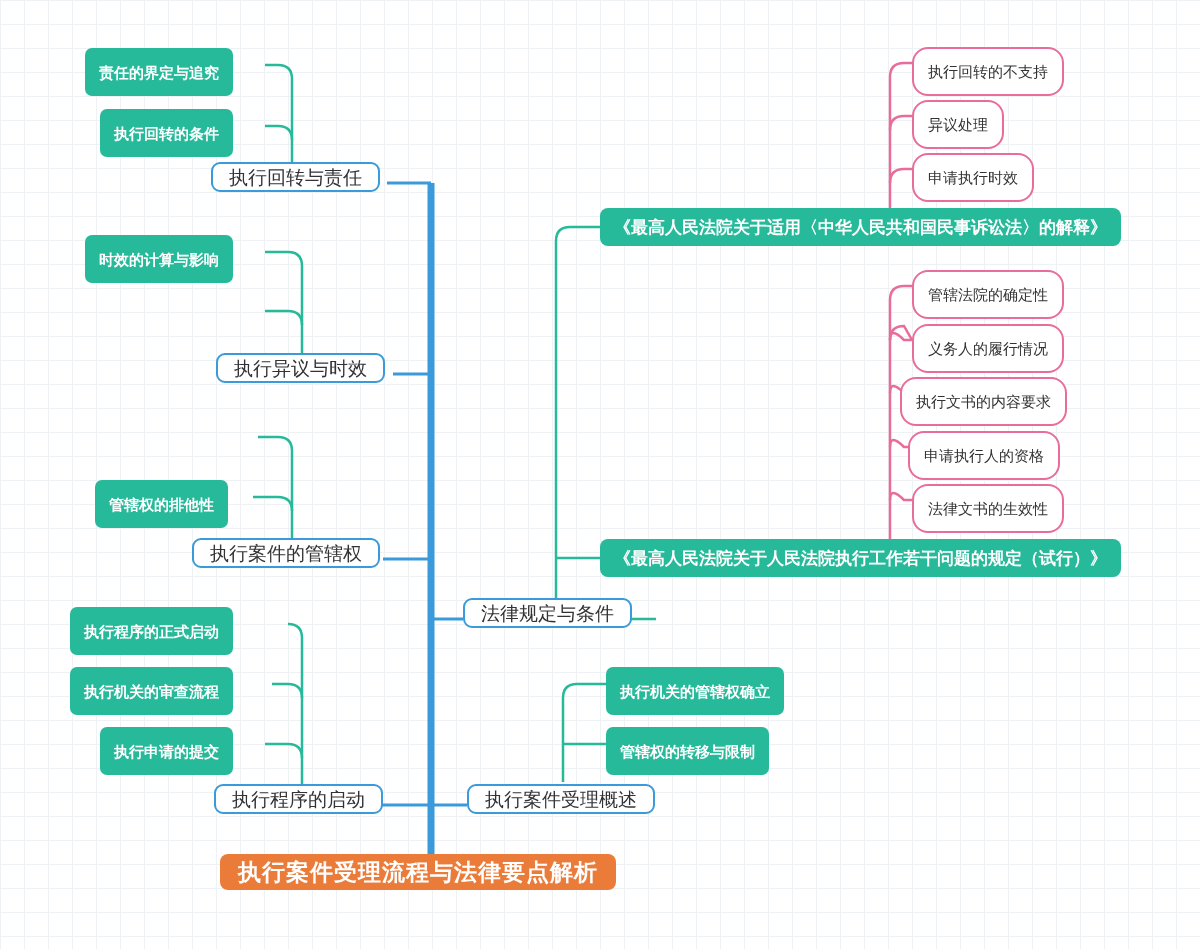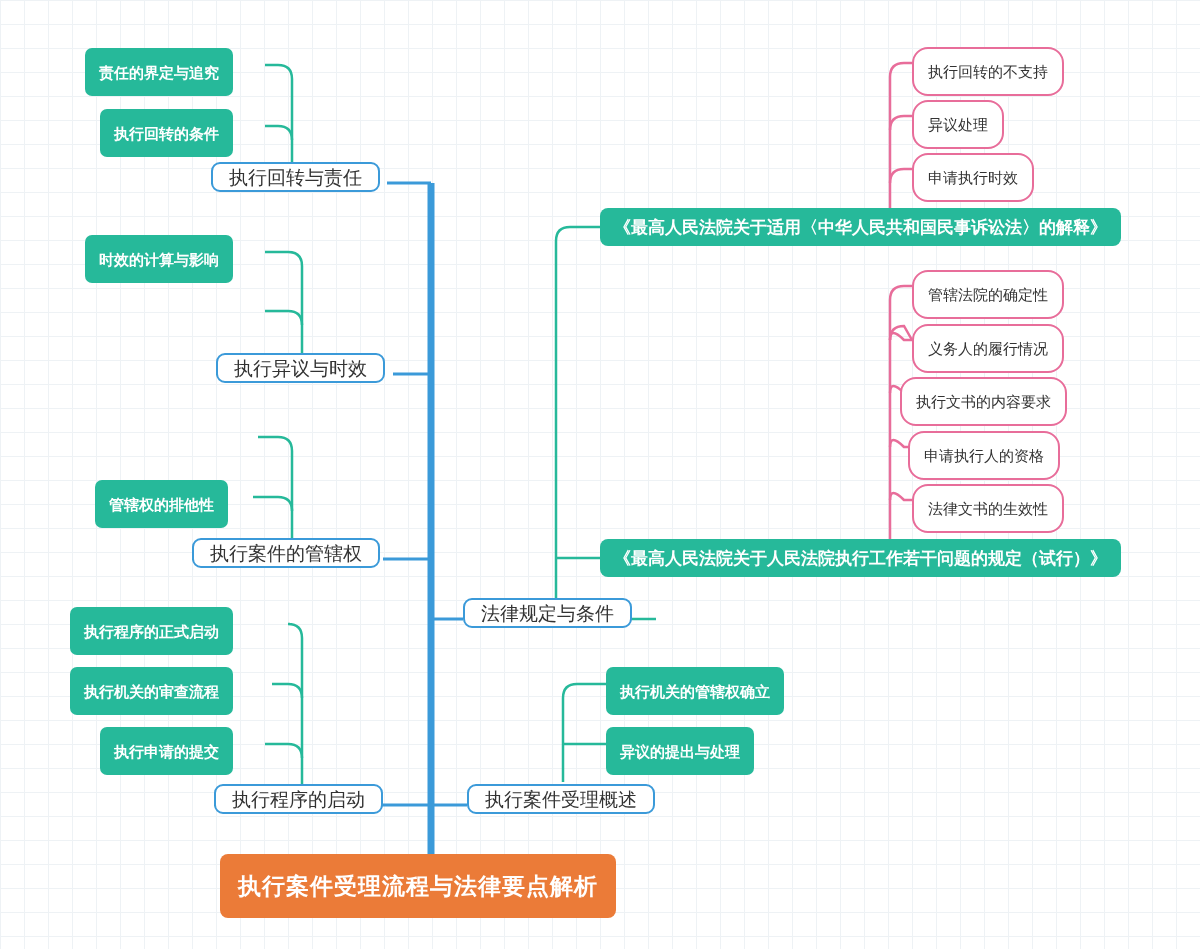--- a/index.html
+++ b/index.html
@@ -40,21 +40,21 @@
     line-height: 1;
   }
   
   .n-root {
     background: #eb7b38;
     color: #ffffff;
     font-size: 23px;
     font-weight: bold;
     border-radius: 8px;
     padding: 0 18px;
-    height: 64px;
+    height: 36px;
     letter-spacing: 1px;
   }
   
   .n-l1 {
     background: #ffffff;
     color: #333333;
     font-size: 19px;
     border: 2px solid #3b9ad9;
     border-radius: 9px;
     padding: 8px 16px;
@@ -152,21 +152,21 @@
 
   <div class="node n-green" style="left:85px; top:235px;">时效的计算与影响</div>
 
   <div class="node n-green" style="left:95px; top:480px;">管辖权的排他性</div>
 
   <div class="node n-green" style="left:70px; top:607px;">执行程序的正式启动</div>
   <div class="node n-green" style="left:70px; top:667px;">执行机关的审查流程</div>
   <div class="node n-green" style="left:100px; top:727px;">执行申请的提交</div>
 
   <div class="node n-green" style="left:606px; top:667px;">执行机关的管辖权确立</div>
-  <div class="node n-green" style="left:606px; top:727px;">异议的提出与处理</div>
+  <div class="node n-green" style="left:606px; top:727px;">管辖权的转移与限制</div>
 
   <div class="node n-law" style="left:600px; top:208px;">《最高人民法院关于适用〈中华人民共和国民事诉讼法〉的解释》</div>
   <div class="node n-law" style="left:600px; top:539px;">《最高人民法院关于人民法院执行工作若干问题的规定（试行）》</div>
 
   <div class="node n-pink" style="left:912px; top:47px;">执行回转的不支持</div>
   <div class="node n-pink" style="left:912px; top:100px;">异议处理</div>
   <div class="node n-pink" style="left:912px; top:153px;">申请执行时效</div>
 
   <div class="node n-pink" style="left:912px; top:270px;">管辖法院的确定性</div>
   <div class="node n-pink" style="left:912px; top:324px;">义务人的履行情况</div>

